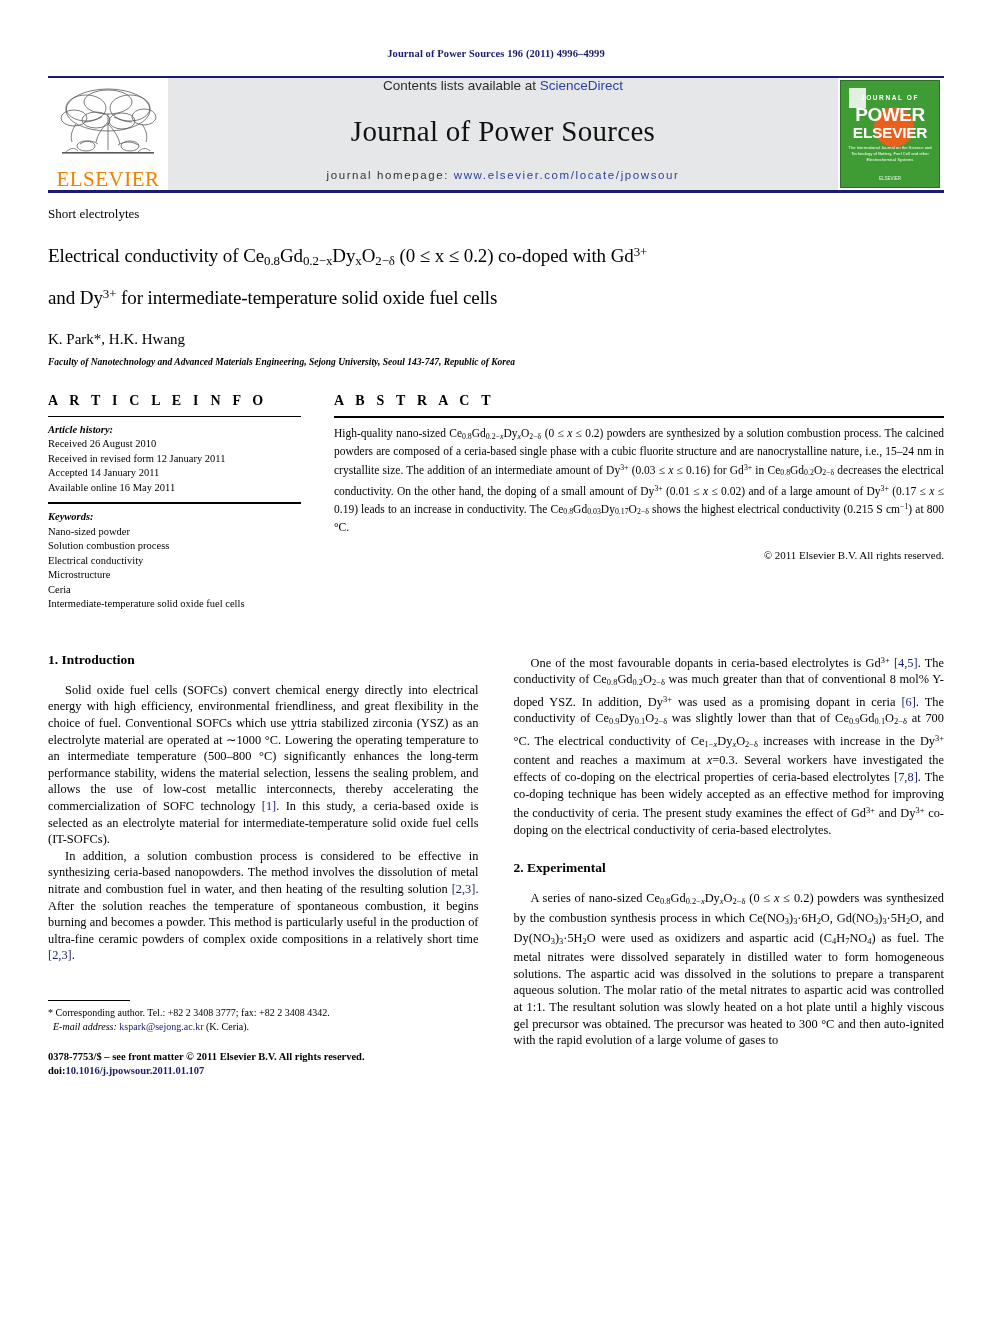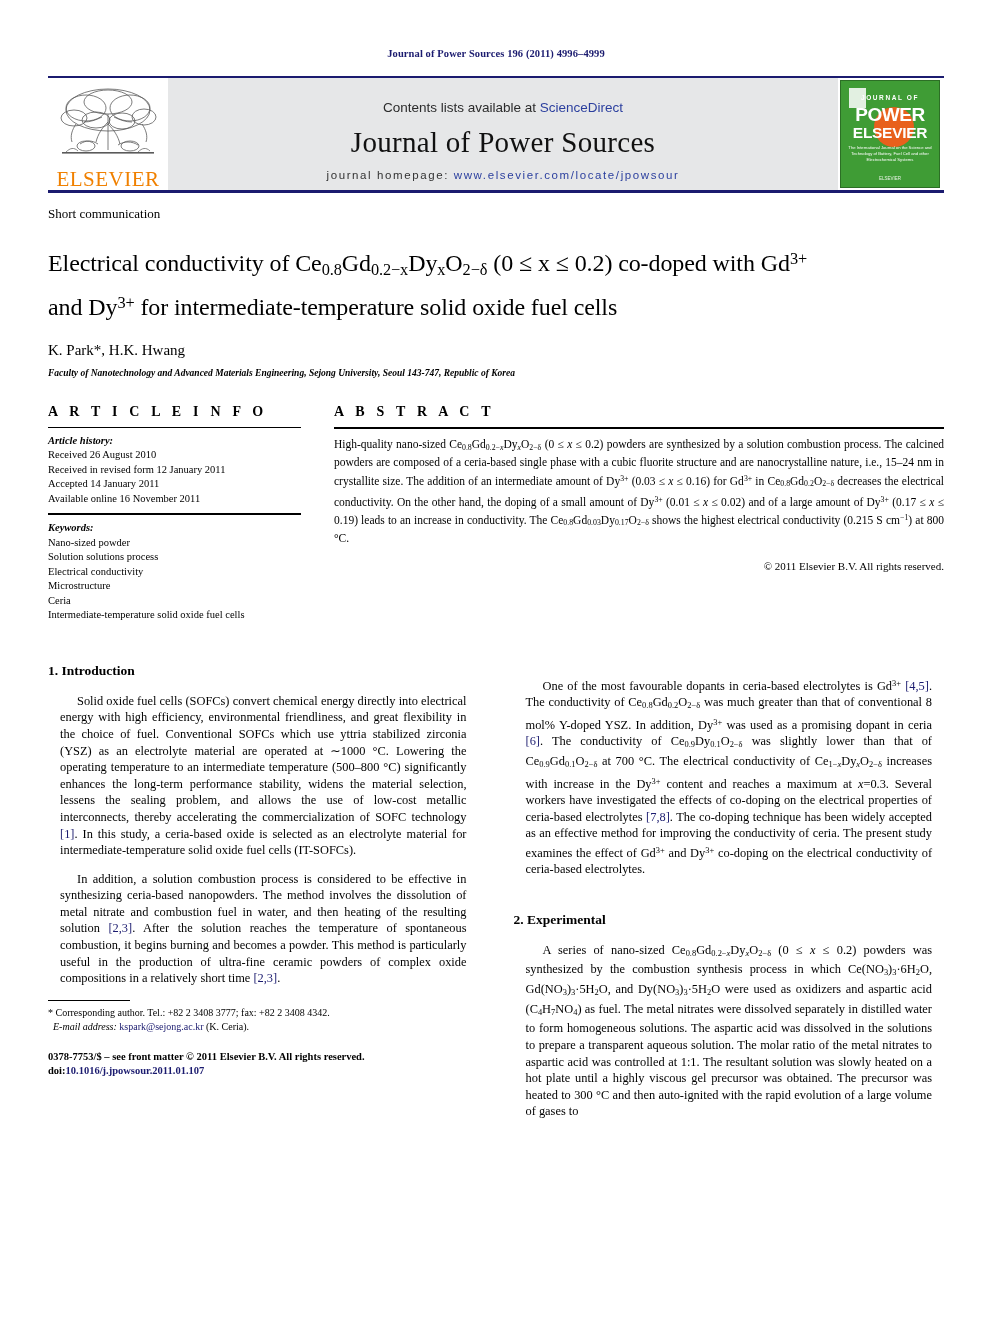--- a/index.html
+++ b/index.html
@@ -60,21 +60,21 @@
     line-height: 1;
     margin-top: 1px;
   }
   .masthead-center {
     flex: 1 1 auto;
     background: #e6e7e8;
     display: flex;
     flex-direction: column;
     align-items: center;
     justify-content: space-between;
-    padding: 22px 0 9px 0;
+    padding: 0 0 9px 0;
     box-sizing: border-box;
   }
   .contents-line {
     font-family: "Liberation Sans", sans-serif;
     font-size: 13.5px;
     color: #2b2b2b;
   }
   .contents-line .sd {
     color: #2b3f9e;
   }
@@ -174,23 +174,23 @@
     margin-top: 0;
   }
 
   
   .article-type {
     font-size: 13px;
     margin-top: 13px;
     font-family: "Liberation Serif", serif;
   }
   .article-title {
-    font-size: 24px;
+    font-size: 19px;
     line-height: 33px;
-    margin-top: 20px;
+    margin-top: 13px;
     font-family: "Liberation Serif", serif;
     letter-spacing: -0.1px;
   }
   .authors {
     font-size: 15px;
     margin-top: 17px;
     font-family: "Liberation Serif", serif;
   }
   .affiliation {
     font-size: 9.5px;
@@ -252,21 +252,21 @@
     font-size: 13.5px;
     font-weight: bold;
     margin: 0 0 14px 0;
   }
   .sect-spacer { height: 22px; }
   p.body {
     font-family: "Liberation Serif", serif;
     font-size: 12.4px;
     line-height: 16.6px;
     text-align: justify;
-    margin: 12px;
+    margin: 0;
     text-indent: 17px;
   }
   p.body + p.body { margin-top: 0; }
   .ref { color: #1b1b6f; }
 
   
   .footnote-area {
     position: absolute;
     left: 48px;
     bottom: 28px;
@@ -351,47 +351,47 @@
         <div class="cover-jof">JOURNAL OF</div>
         <div class="cover-power">POWER</div>
         <div class="cover-sources">ELSEVIER</div>
         <div class="cover-sub">The International Journal on the Science and Technology of Battery, Fuel Cell and other Electrochemical Systems</div>
         <div class="cover-foot">ELSEVIER</div>
       </div>
     </div>
   </div>
   <div class="masthead-rule"></div>
 
-  <div class="article-type">Short communication</div>
+  <div class="article-type">Short electrolytes</div>
 
   <div class="article-title">
     <span>Electrical conductivity of Ce</span><sub>0.8</sub><span>Gd</span><sub>0.2−x</sub><span>Dy</span><sub>x</sub><span>O</span><sub>2−δ</sub><span> (0 ≤ x ≤ 0.2) co-doped with Gd</span><sup>3+</sup><br>
     <span>and Dy</span><sup>3+</sup><span> for intermediate-temperature solid oxide fuel cells</span>
   </div>
 
   <div class="authors">K. Park*, H.K. Hwang</div>
   <div class="affiliation">Faculty of Nanotechnology and Advanced Materials Engineering, Sejong University, Seoul 143-747, Republic of Korea</div>
 
   <div class="info-abstract">
 
     <div class="col-info">
       <div class="sec-label">A R T I C L E  I N F O</div>
       <div class="hr-thin"></div>
       <div class="info-block">
         <span class="ital">Article history:</span><br>
         <span>Received 26 August 2010</span><br>
         <span>Received in revised form 12 January 2011</span><br>
         <span>Accepted 14 January 2011</span><br>
-        <span>Available online 16 November 2011</span>
+        <span>Available online 16 May 2011</span>
       </div>
       <div class="hr-mid"></div>
       <div class="info-block">
         <span class="ital">Keywords:</span><br>
         <span>Nano-sized powder</span><br>
-        <span>Solution solutions process</span><br>
+        <span>Solution combustion process</span><br>
         <span>Electrical conductivity</span><br>
         <span>Microstructure</span><br>
         <span>Ceria</span><br>
         <span>Intermediate-temperature solid oxide fuel cells</span>
       </div>
     </div>
 
     <div class="col-abstract">
       <div class="sec-label">A B S T R A C T</div>
       <div class="hr-mid"></div>

